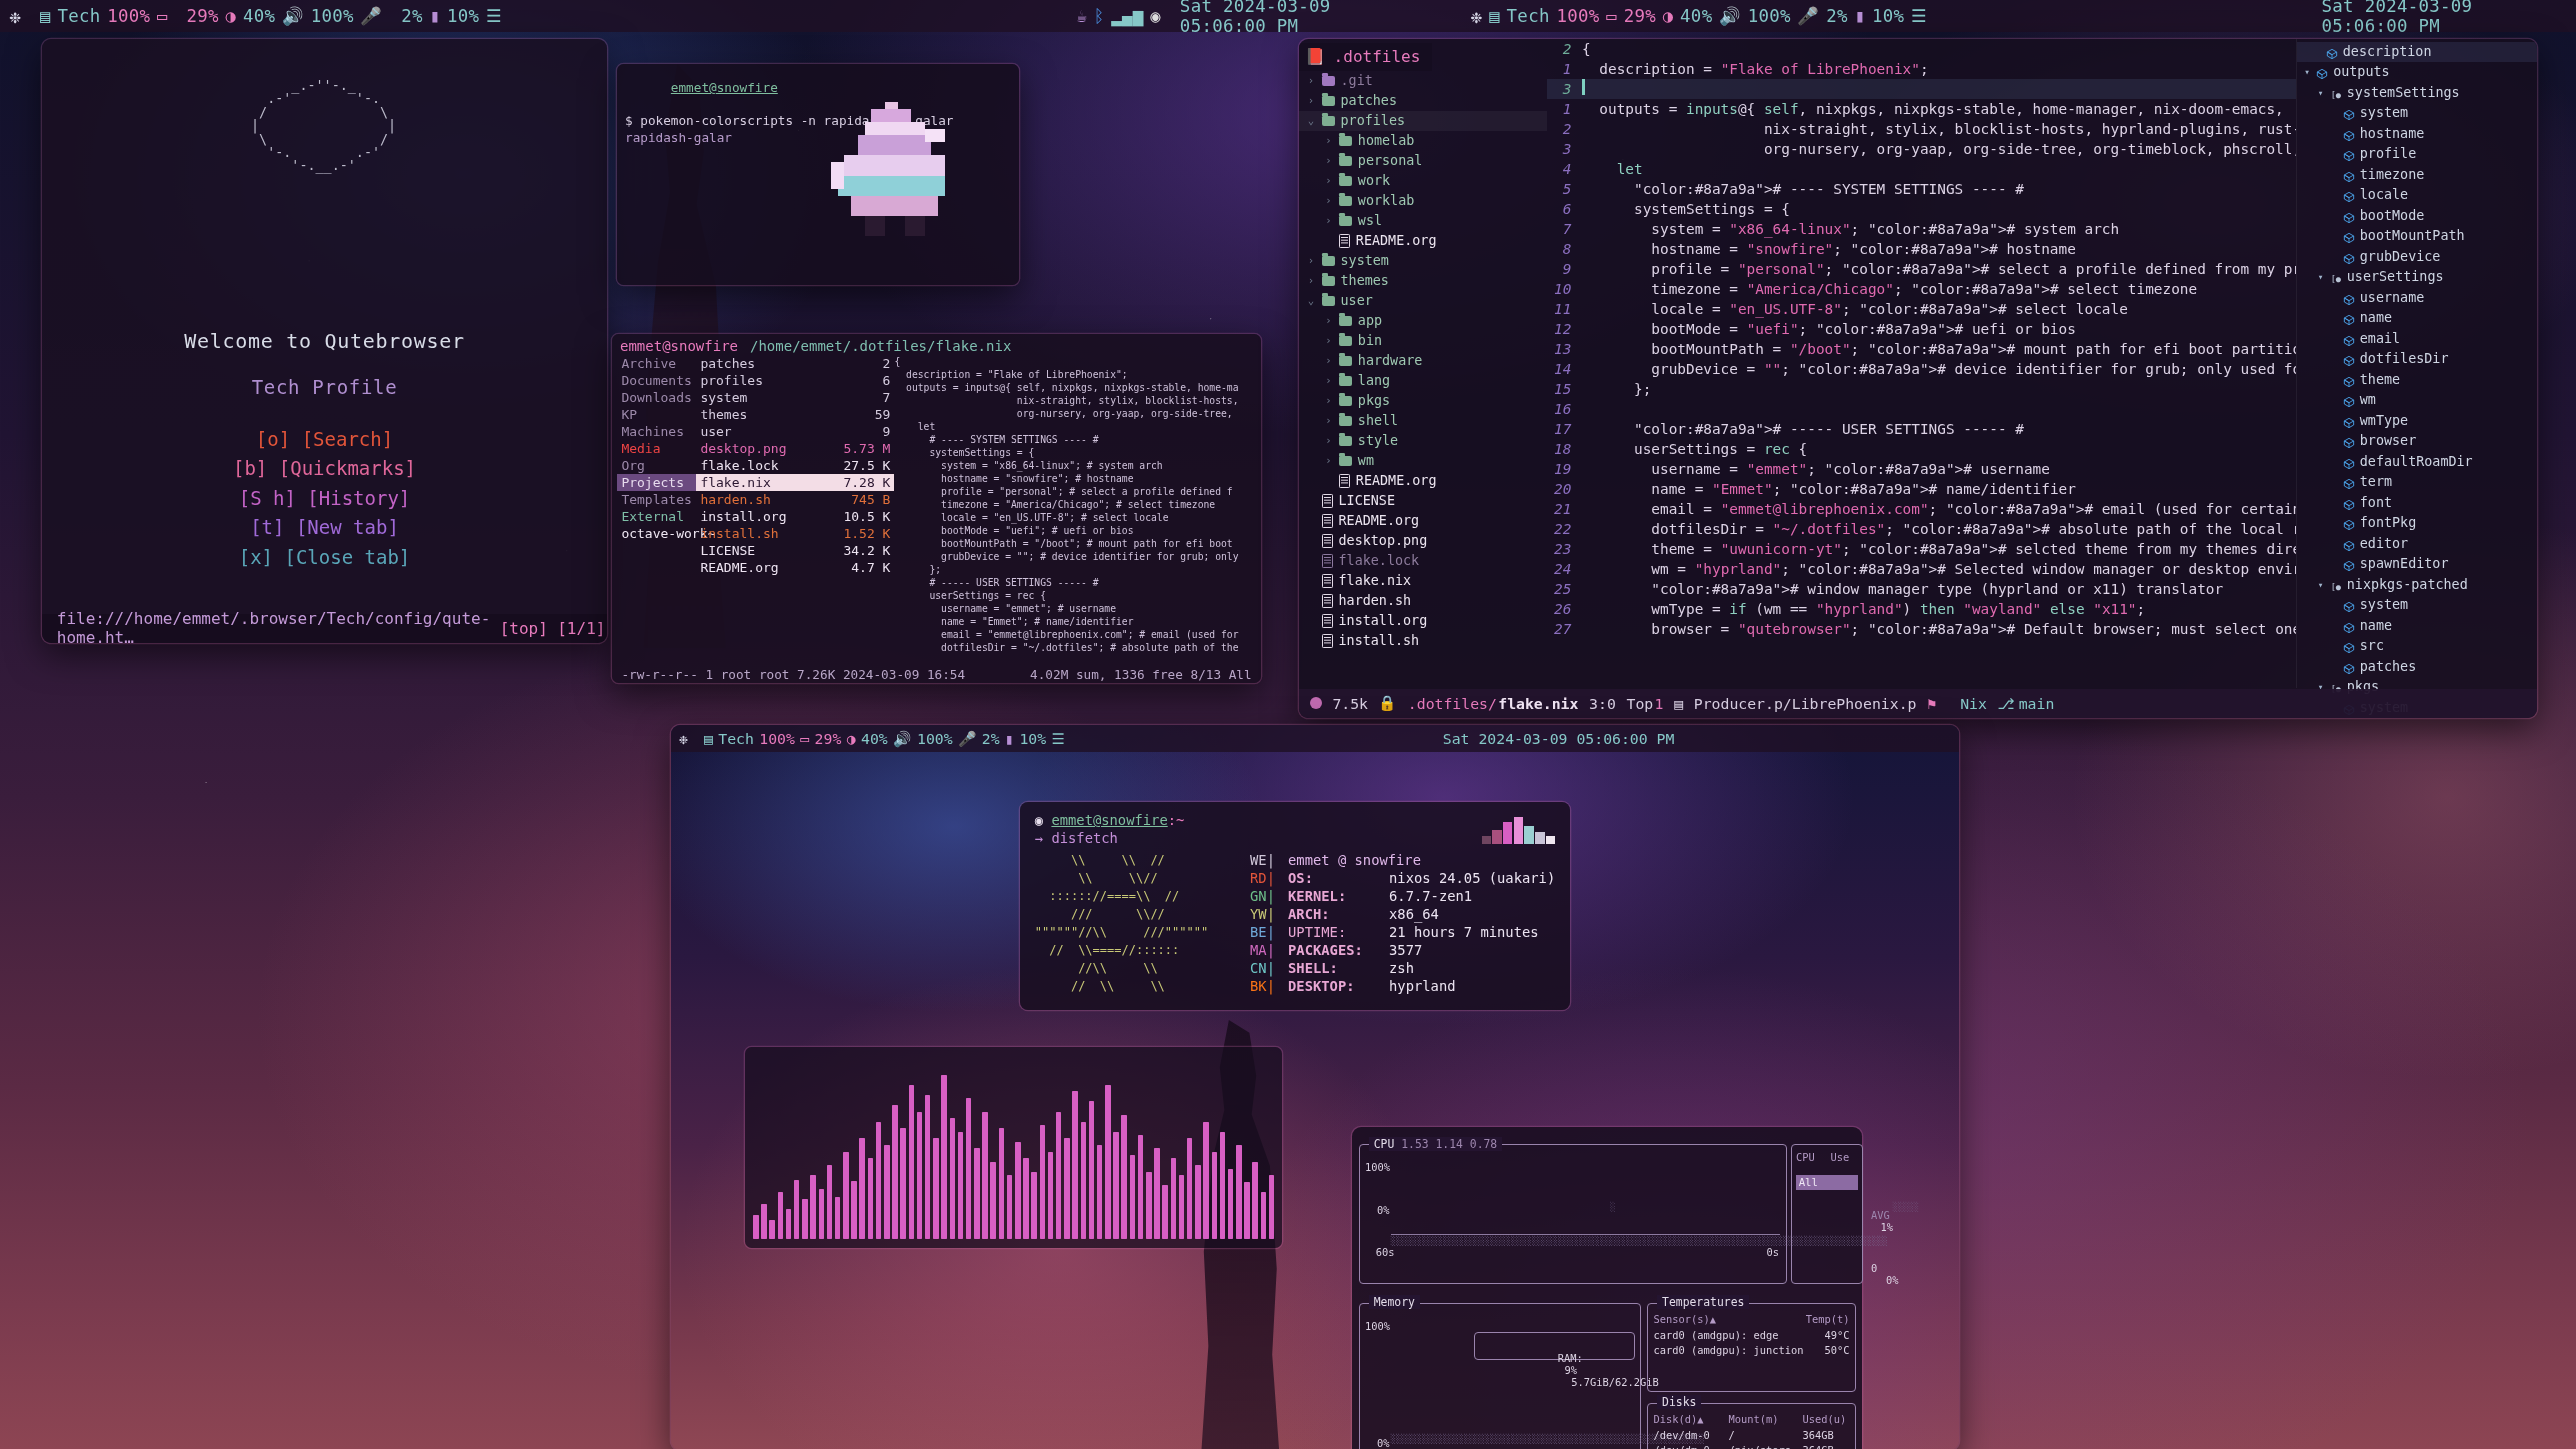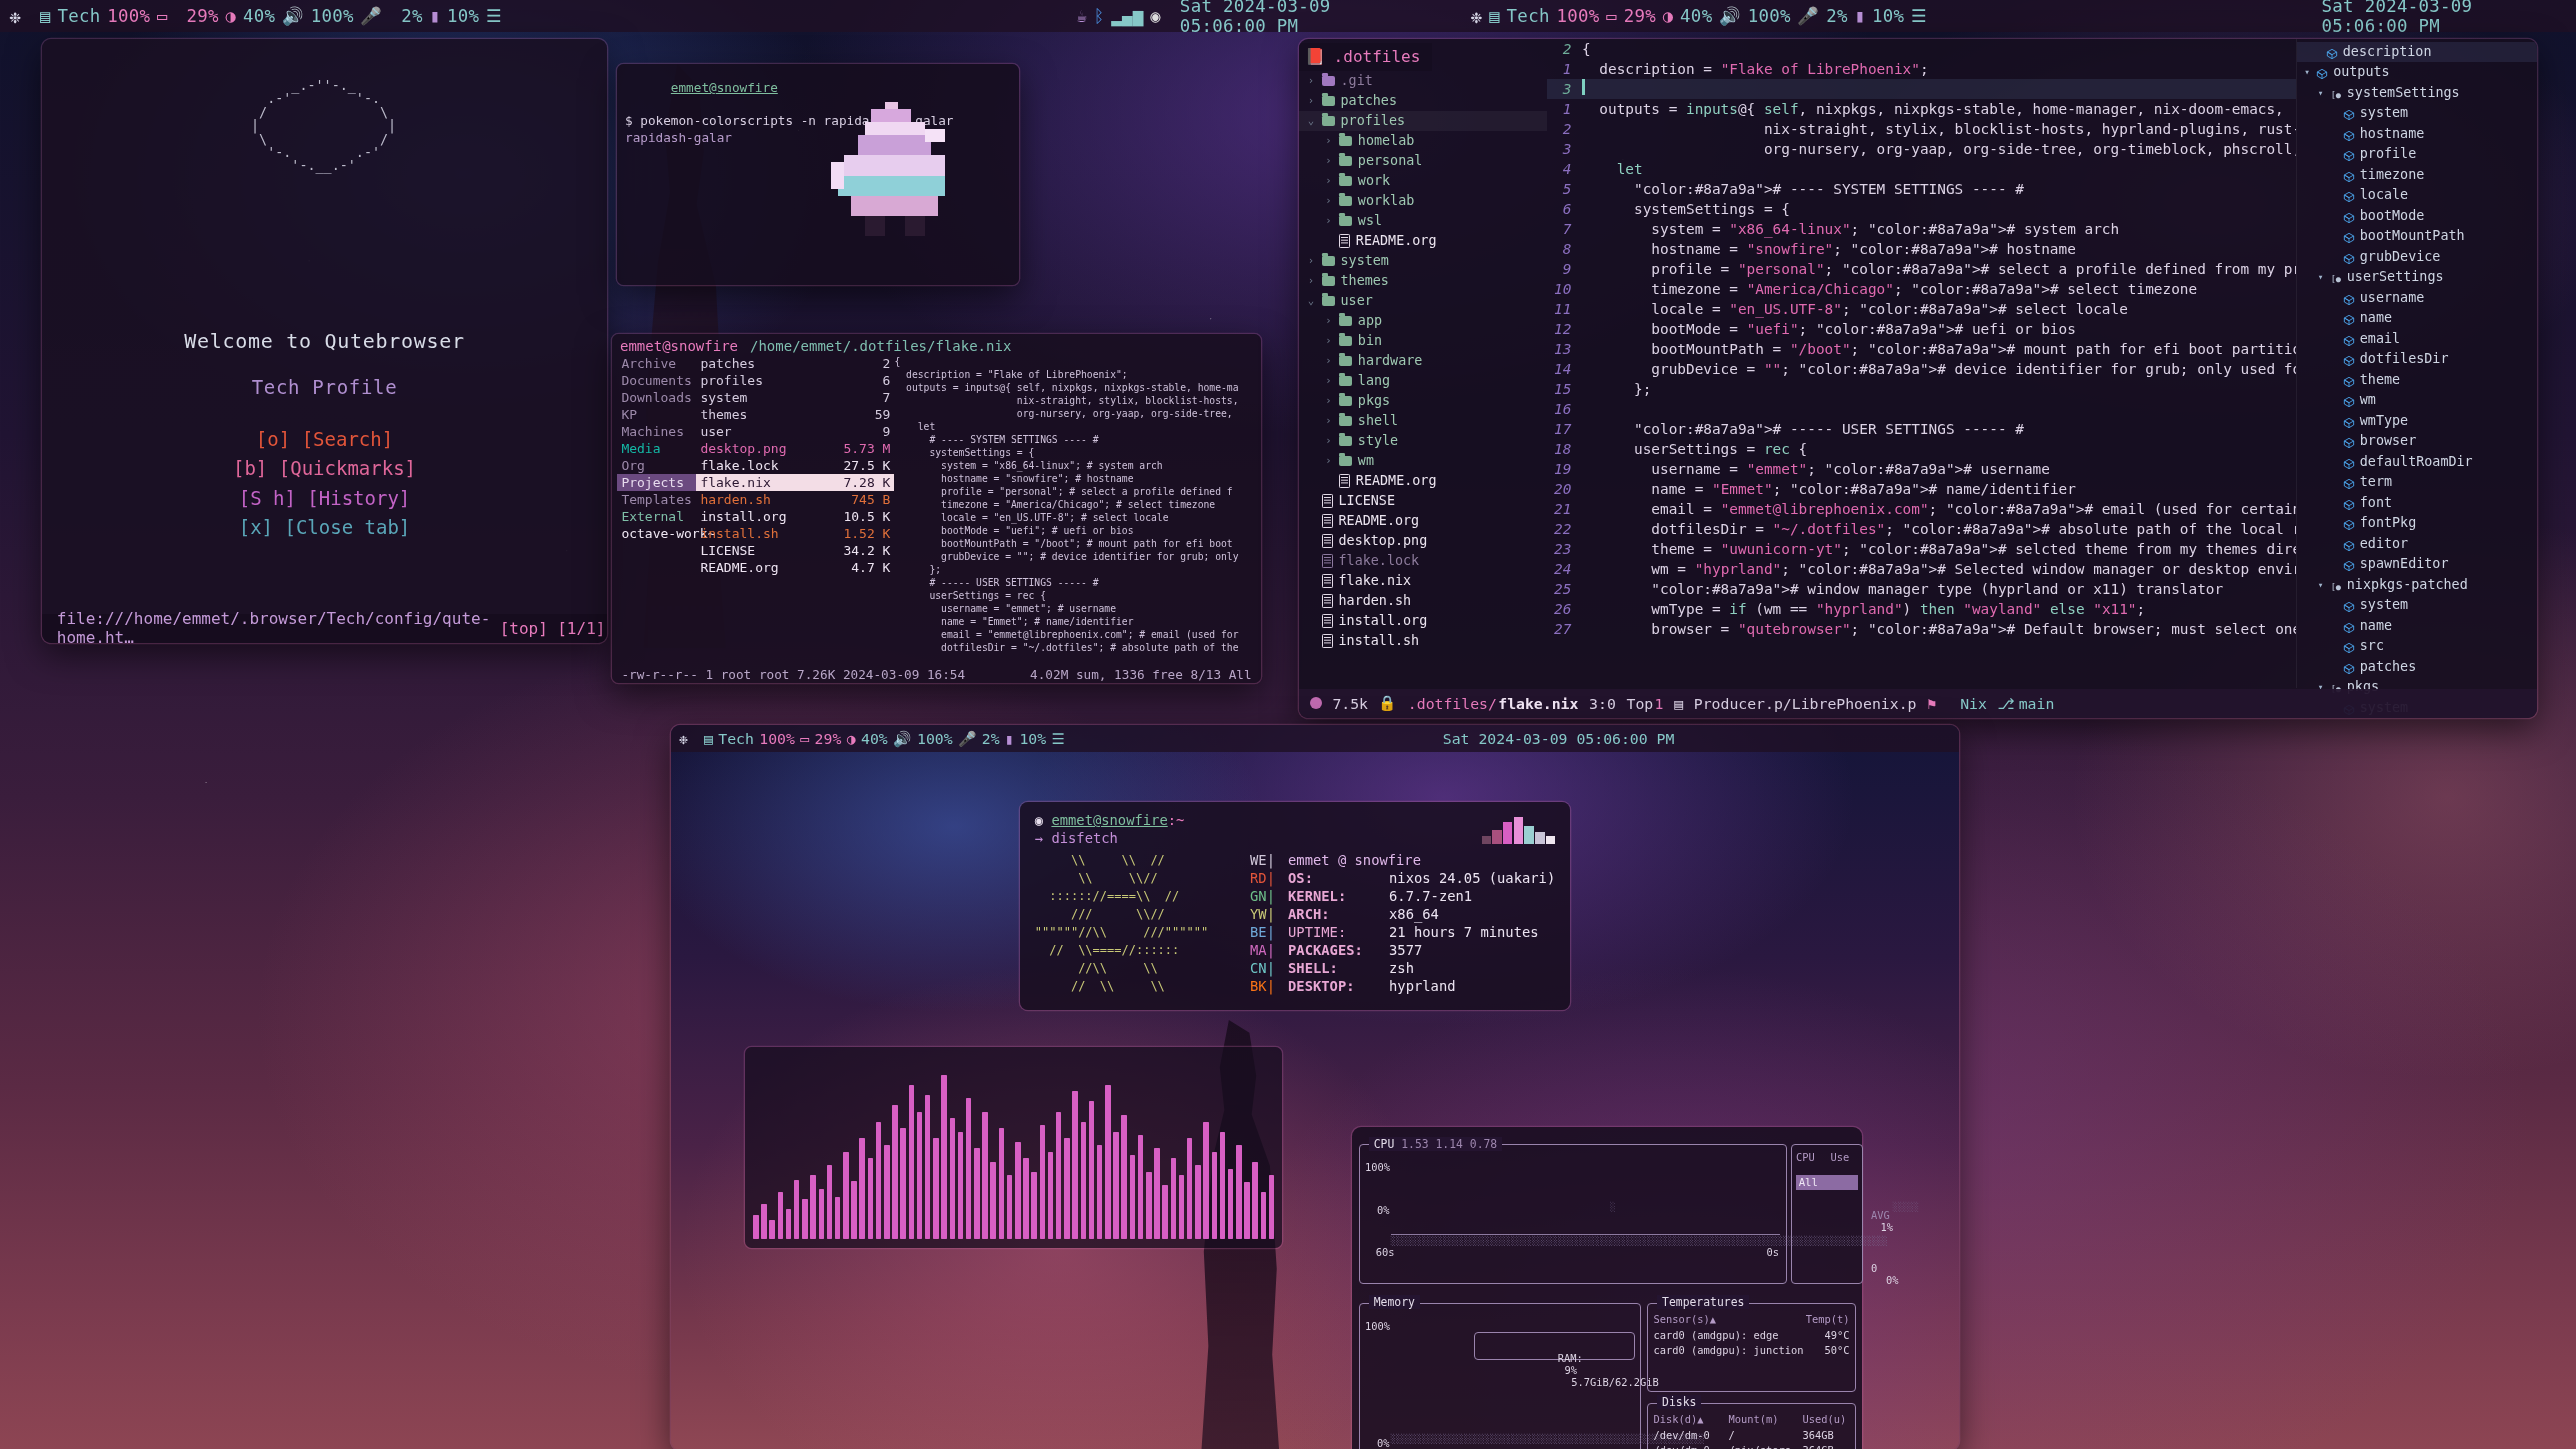--- a/index.html
+++ b/index.html
@@ -273,20 +273,24 @@
             <span>[Search]</span>
           </div>
           <div style="color:#e0679a">
             <span>[b]</span>
             <span>[Quickmarks]</span>
           </div>
           <div style="color:#c363c6">
             <span>[S h]</span>
             <span>[History]</span>
           </div>
+          <div style="color:#a06ad8">
+            <span>[t]</span>
+            <span>[New tab]</span>
+          </div>
           <div style="color:#5aa6b8">
             <span>[x]</span>
             <span>[Close tab]</span>
           </div>
         </div>
       </div>
     </div>
     <div class="qt-statusbar">
       <span>file:///home/emmet/.browser/Tech/config/qute-home.ht…</span>
       <span class="pink">[top]</span>
@@ -322,21 +326,21 @@
       <span class="pink">emmet@snowfire</span>
       <span style="color:#7fbfb0">/home/emmet/.dotfiles/flake.nix</span>
     </div>
     <div class="rg-cols">
       <div class="rg-c1" id="rgc1">
           <div class="rg-row" style="color:#9d8aab">Archive</div>
           <div class="rg-row" style="color:#9d8aab">Documents</div>
           <div class="rg-row" style="color:#9d8aab">Downloads</div>
           <div class="rg-row" style="color:#9d8aab">KP</div>
           <div class="rg-row" style="color:#9d8aab">Machines</div>
-          <div class="rg-row" style="color:#14b8a6">Media</div>
+          <div class="rg-row" style="color:#ef4444">Media</div>
           <div class="rg-row" style="color:#9d8aab">Org</div>
           <div class="rg-row rg-sel-dir">Projects</div>
           <div class="rg-row" style="color:#9d8aab">Templates</div>
           <div class="rg-row" style="color:#7fbfa8">External</div>
           <div class="rg-row" style="color:#f0e8f4">octave-work~</div>
         </div>
       <div class="rg-c2" id="rgc2">
           <div class="rg-row" style="color:#d6cde0"><span>patches</span><span>2</span></div>
           <div class="rg-row" style="color:#d6cde0"><span>profiles</span><span>6</span></div>
           <div class="rg-row" style="color:#d6cde0"><span>system</span><span>7</span></div>

